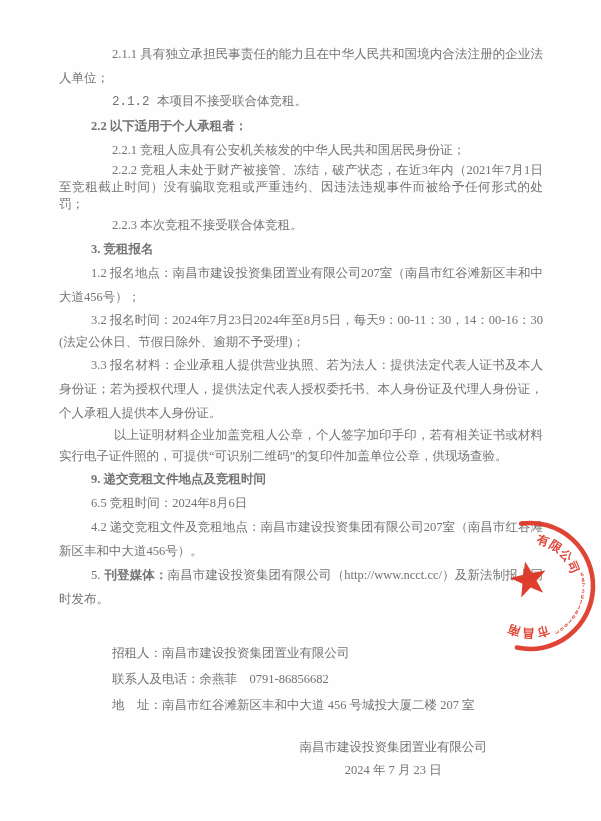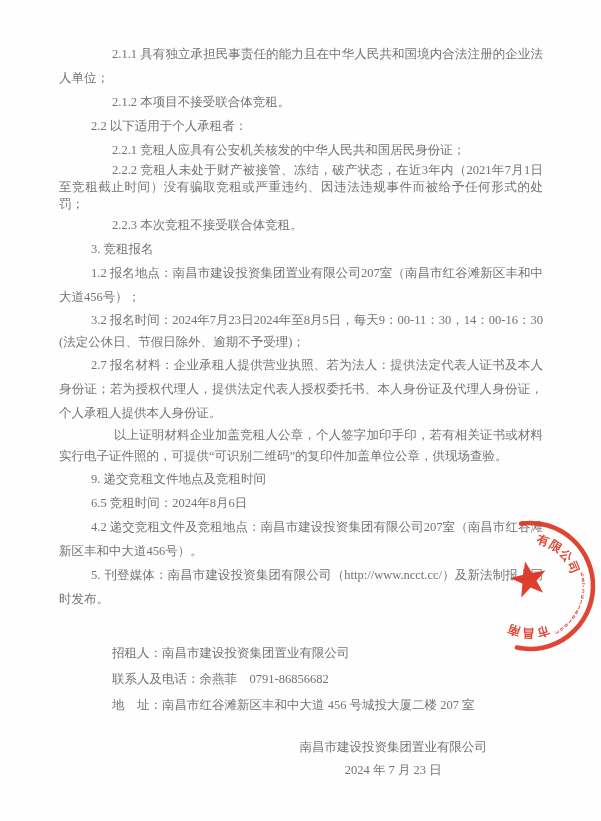--- a/index.html
+++ b/index.html
@@ -16,25 +16,25 @@
   }
   .doc{
     padding:42px 58px 0 59px;
     text-align:justify;
     word-break:break-all;
   }
   .doc p{margin:0;}
   .ind-sub{text-indent:53px;}
   .ind-item{text-indent:32px;}
   .ind-para{text-indent:55px;}
-  .bold{font-weight:normal;}
+  .bold{font-weight:bold;}
   .tight{line-height:17px;}
   .lh22{line-height:22px;}
   .lh21{line-height:21px;}
-  .mt13{margin-top:13px;}
+  .mt13{margin-top:13px;font-family:Liberation Mono, monospace;}
   .mt1{margin-top:1px;}
   .mt2{margin-top:2px;}
   .mt3{margin-top:3px;}
   .mt8{margin-top:8px;}
   .label-gap{margin-left:4px;}
   .contact{margin-top:29px;line-height:26px;}
   .sig{
     margin-top:17px;
     margin-right:56px;
     margin-left:auto;
@@ -57,21 +57,21 @@
   <div class="doc">
     <p class="ind-sub">2.1.1 具有独立承担民事责任的能力且在中华人民共和国境内合法注册的企业法人单位；</p>
     <p class="ind-sub mt13">2.1.2 本项目不接受联合体竞租。</p>
     <p class="ind-item bold">2.2 以下适用于个人承租者：</p>
     <p class="ind-sub">2.2.1 竞租人应具有公安机关核发的中华人民共和国居民身份证；</p>
     <p class="ind-sub tight">2.2.2 竞租人未处于财产被接管、冻结，破产状态，在近3年内（2021年7月1日至竞租截止时间）没有骗取竞租或严重违约、因违法违规事件而被给予任何形式的处罚；</p>
     <p class="ind-sub">2.2.3 本次竞租不接受联合体竞租。</p>
     <p class="ind-item bold">3. 竞租报名</p>
     <p class="ind-item mt1">1.2 报名地点：南昌市建设投资集团置业有限公司207室（南昌市红谷滩新区丰和中大道456号）；</p>
     <p class="ind-item mt2 lh22">3.2 报名时间：2024年7月23日2024年至8月5日，每天9：00-11：30，14：00-16：30(法定公休日、节假日除外、逾期不予受理)；</p>
-    <p class="ind-item mt1">2.7 报名材料：企业承租人提供营业执照、若为法人：提供法定代表人证书及本人身份证；若为授权代理人，提供法定代表人授权委托书、本人身份证及代理人身份证，个人承租人提供本人身份证。</p>
+    <p class="ind-item mt1">3.3 报名材料：企业承租人提供营业执照、若为法人：提供法定代表人证书及本人身份证；若为授权代理人，提供法定代表人授权委托书、本人身份证及代理人身份证，个人承租人提供本人身份证。</p>
     <p class="ind-para mt3 lh21">以上证明材料企业加盖竞租人公章，个人签字加印手印，若有相关证书或材料实行电子证件照的，可提供“可识别二维码”的复印件加盖单位公章，供现场查验。</p>
     <p class="ind-item bold mt8">9. 递交竞租文件地点及竞租时间</p>
     <p class="ind-item">6.5 竞租时间：2024年8月6日</p>
     <p class="ind-item mt2">4.2 递交竞租文件及竞租地点：南昌市建设投资集团有限公司207室（南昌市红谷滩新区丰和中大道456号）。</p>
     <p class="ind-item mt2">
       <span>5.</span><span class="bold label-gap">刊登媒体：</span><span>南昌市建设投资集团有限公司（http://www.ncct.cc/）及新法制报上同时发布。</span>
     </p>
 
     <div class="contact">
       <p class="ind-sub">招租人：南昌市建设投资集团置业有限公司</p>

